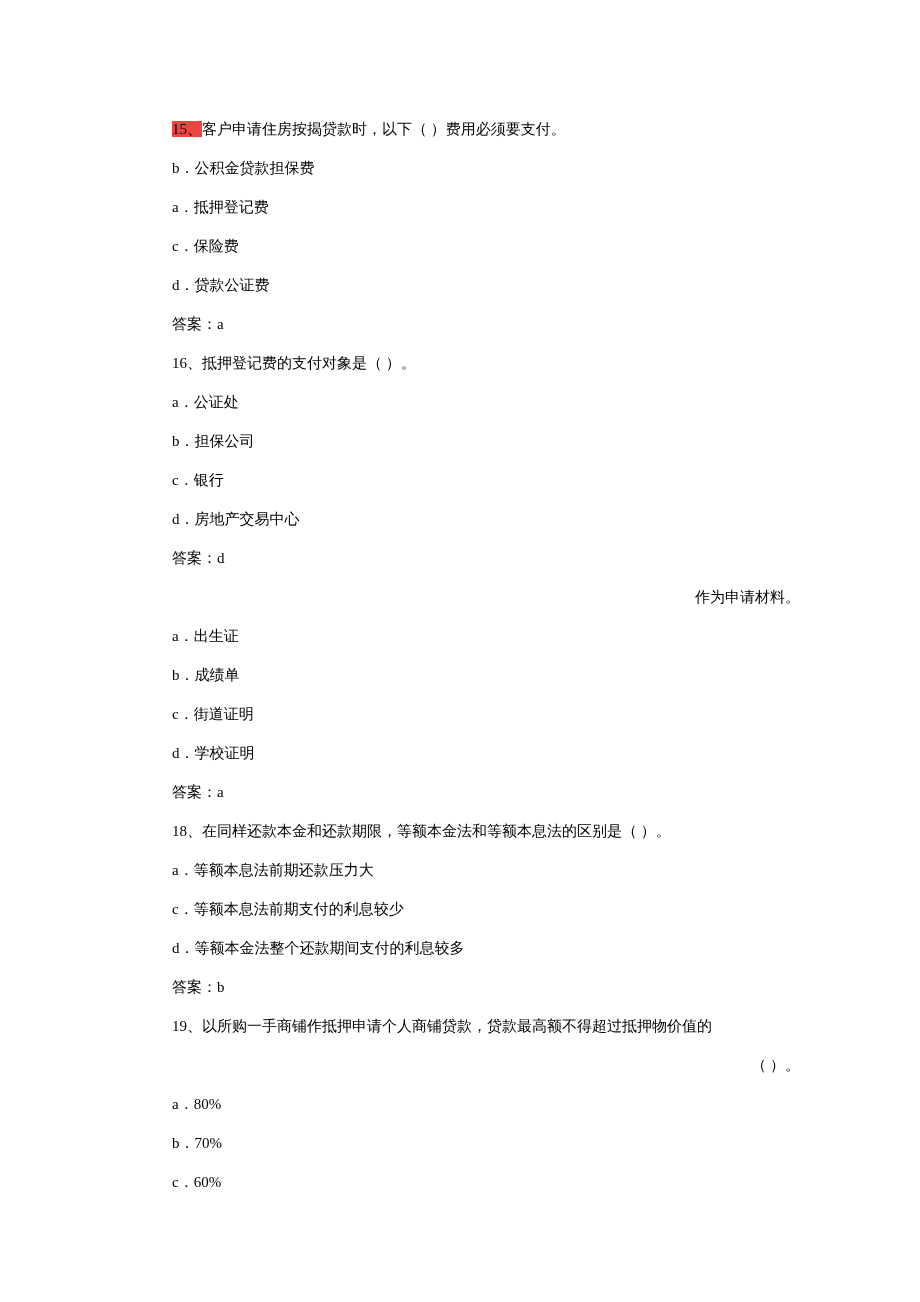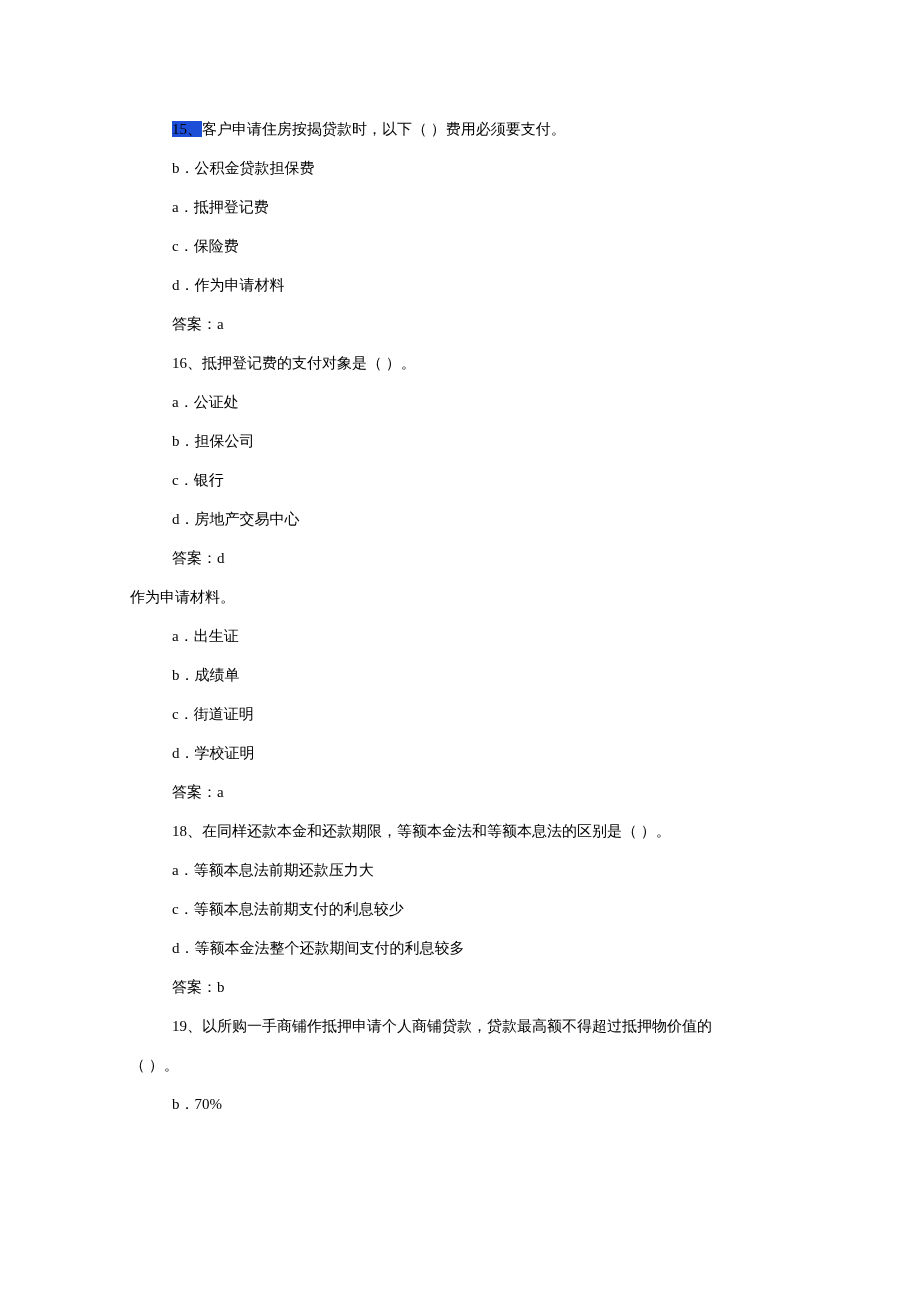--- a/index.html
+++ b/index.html
@@ -20,35 +20,36 @@
     margin: 0;
     white-space: normal;
   }
   .wrap-line {
     margin: 0;
     text-indent: 2.8em;
   }
   .wrap-cont {
     margin: 0;
     text-indent: 0;
+    text-align: right;
   }
   .hl {
-    background: #1d4ed8;
+    background: #ef4444;
   }
 </style>
 </head>
 <body>
 
 <div class="page">
 
   <p class="line"><span class="hl">15、</span><span>客户申请住房按揭贷款时，以下（   ）费用必须要支付。</span></p>
   <p class="line">b．公积金贷款担保费</p>
   <p class="line">a．抵押登记费</p>
   <p class="line">c．保险费</p>
-  <p class="line">d．作为申请材料</p>
+  <p class="line">d．贷款公证费</p>
   <p class="line">答案：a</p>
 
   <p class="line">16、抵押登记费的支付对象是（    ）。</p>
   <p class="line">a．公证处</p>
   <p class="line">b．担保公司</p>
   <p class="line">c．银行</p>
   <p class="line">d．房地产交易中心</p>
   <p class="line">答案：d</p>
 
   <p class="wrap-cont">作为申请材料。</p>
@@ -59,15 +60,17 @@
   <p class="line">答案：a</p>
 
   <p class="line">18、在同样还款本金和还款期限，等额本金法和等额本息法的区别是（    ）。</p>
   <p class="line">a．等额本息法前期还款压力大</p>
   <p class="line">c．等额本息法前期支付的利息较少</p>
   <p class="line">d．等额本金法整个还款期间支付的利息较多</p>
   <p class="line">答案：b</p>
 
   <p class="wrap-line">19、以所购一手商铺作抵押申请个人商铺贷款，贷款最高额不得超过抵押物价值的</p>
   <p class="wrap-cont">（     ）。</p>
+  <p class="line"><span>a．80%</span></p>
   <p class="line"><span>b．70%</span></p>
+  <p class="line"><span>c．60%</span></p>
 
 </div>
 
 </body></html>

